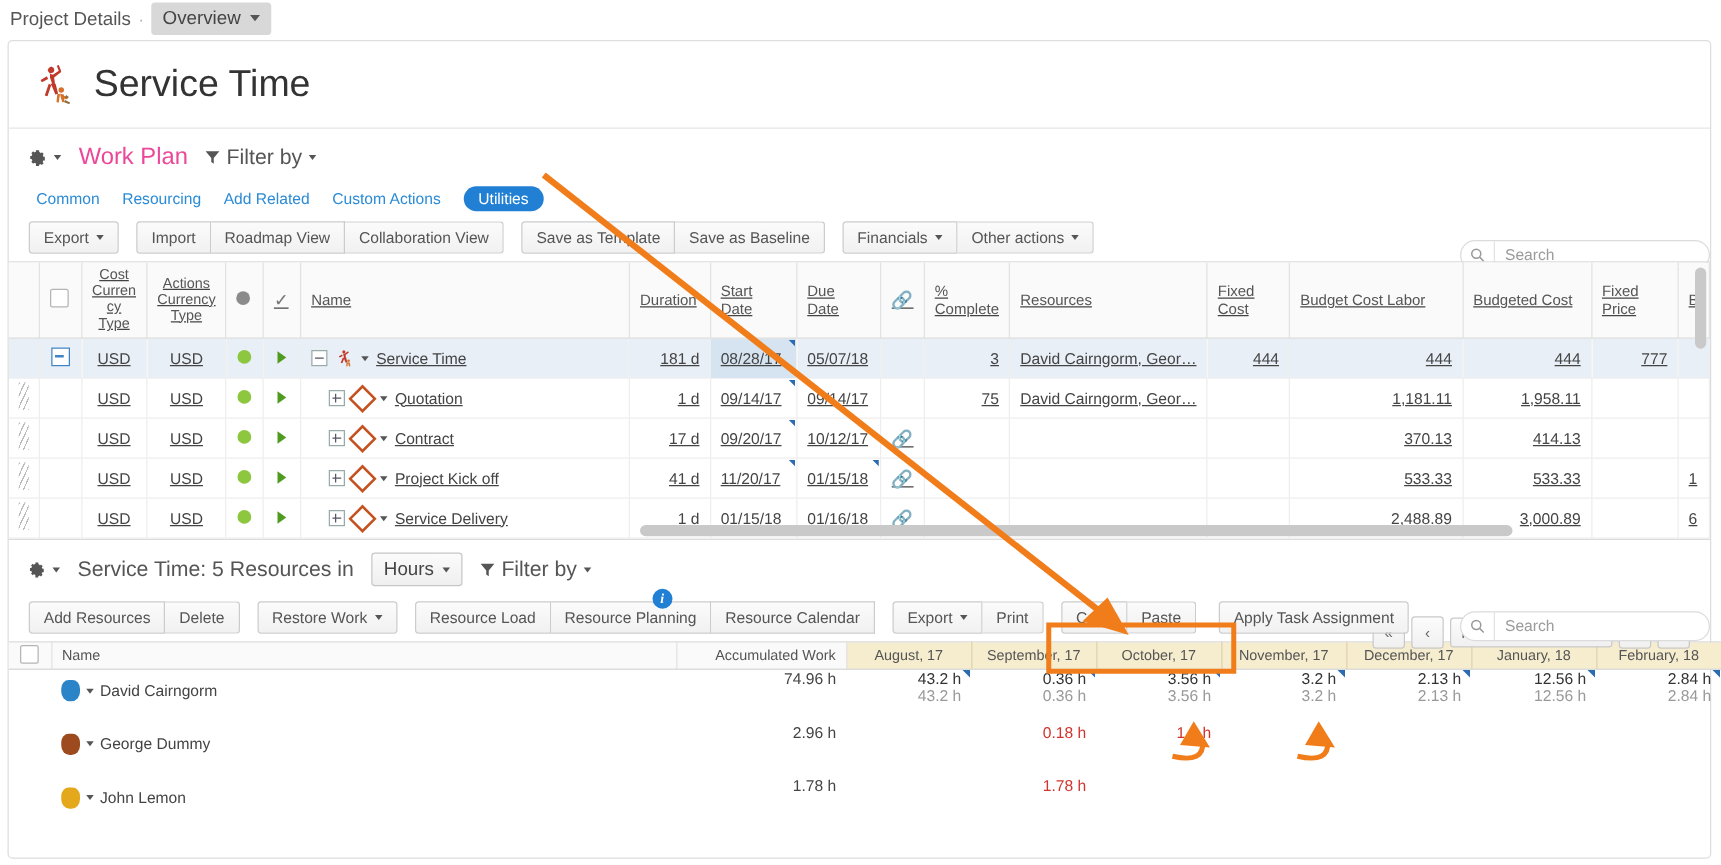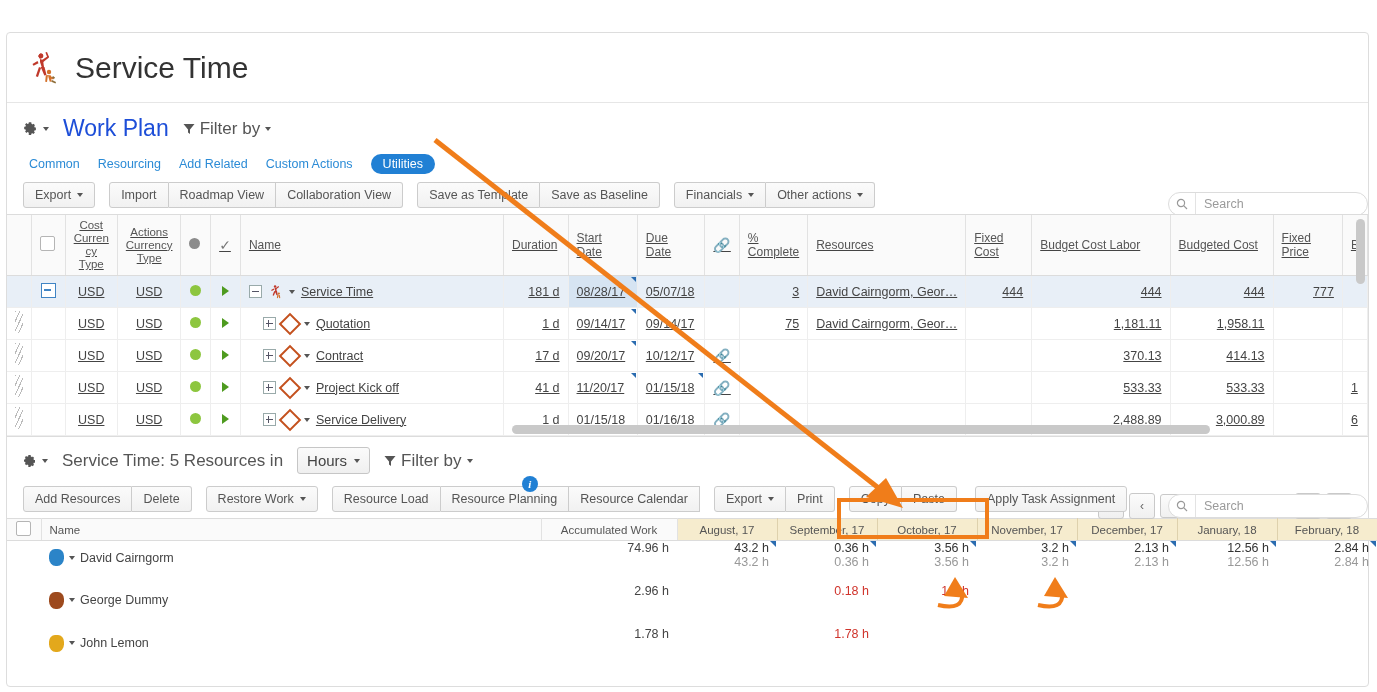--- a/index.html
+++ b/index.html
@@ -30,21 +30,21 @@
   }
 
   
   .titlerow{height:70px;display:flex;align-items:center;padding-left:18px;gap:16px;border-bottom:1px solid #e6e6e6;box-sizing:border-box;}
   .title-icon{width:34px;height:36px;flex:none;position:relative;}
   .title-txt{font-size:30px;color:#333;font-weight:400;}
 
   
   .wp-head{display:flex;align-items:center;padding:12px 0 6px 14px;gap:14px;}
   .gearwrap{display:flex;align-items:center;gap:5px;}
-  .wp-title{font-size:23px;color:#1d4ed8;}
+  .wp-title{font-size:19px;color:#ec4899;}
   .filterby{display:flex;align-items:center;gap:5px;font-size:17px;color:#555;}
   .funnel{width:12px;height:12px;}
 
   .tabs{display:flex;align-items:center;gap:18px;padding:6px 0 6px 22px;}
   .tab{color:#2b8bd6;font-size:12.5px;cursor:pointer;}
   .tab.sel{background:#2180d4;color:#fff;border-radius:11px;padding:3px 12px;}
 
   .btnrow{display:flex;align-items:center;padding:2px 0 6px 16px;gap:14px;}
   .bgroup{display:flex;}
   .btn{
@@ -151,20 +151,28 @@
   .mcorner{position:absolute;right:1px;top:0px;width:0;height:0;border-top:6px solid #2b6cb0;border-left:6px solid transparent;}
 
   
   .anno{position:absolute;left:0;top:0;width:1377px;height:692px;pointer-events:none;}
 </style>
 </head>
 <body>
 
 <div class="app">
 
+  <div class="crumbbar">
+    <span class="crumb">Project Details</span>
+    <span class="crumb-sep">·</span>
+    <span class="crumb-active">
+      <span>Overview</span>
+      <span class="caret"></span>
+    </span>
+  </div>
 
   <div class="card">
 
     <div class="titlerow">
       <span class="title-icon">
         <svg width="34" height="36" viewBox="0 0 34 36">
           <g fill="#c0392b">
             <path d="M13 6 l3 -3 l2 3 l-3 3 z"></path>
             <circle cx="16" cy="6" r="2.4"></circle>
             <path d="M15 9 l3 1 l1 7 l-2 1 l-2 -6 z"></path>
@@ -553,21 +561,21 @@
           <col style="width:100px">
           <col style="width:100px">
         <col style="width:100px">
           <col style="width:100px">
           <col style="width:100px">
       </colgroup>
       <thead>
         <tr>
           <th class="ctr" style="text-align:center"><span class="hdrchk"></span></th>
           <th>Name</th>
-          <th style="text-align:center">Accumulated Work</th>
+          <th style="text-align:right">Accumulated Work</th>
           <th class="month">August, 17</th>
           <th class="month">September, 17</th>
           <th class="month">October, 17</th>
           <th class="month">November, 17</th>
           <th class="month">December, 17</th>
           <th class="month">January, 18</th>
           <th class="month">February, 18</th>
         </tr>
       </thead>
       <tbody>

